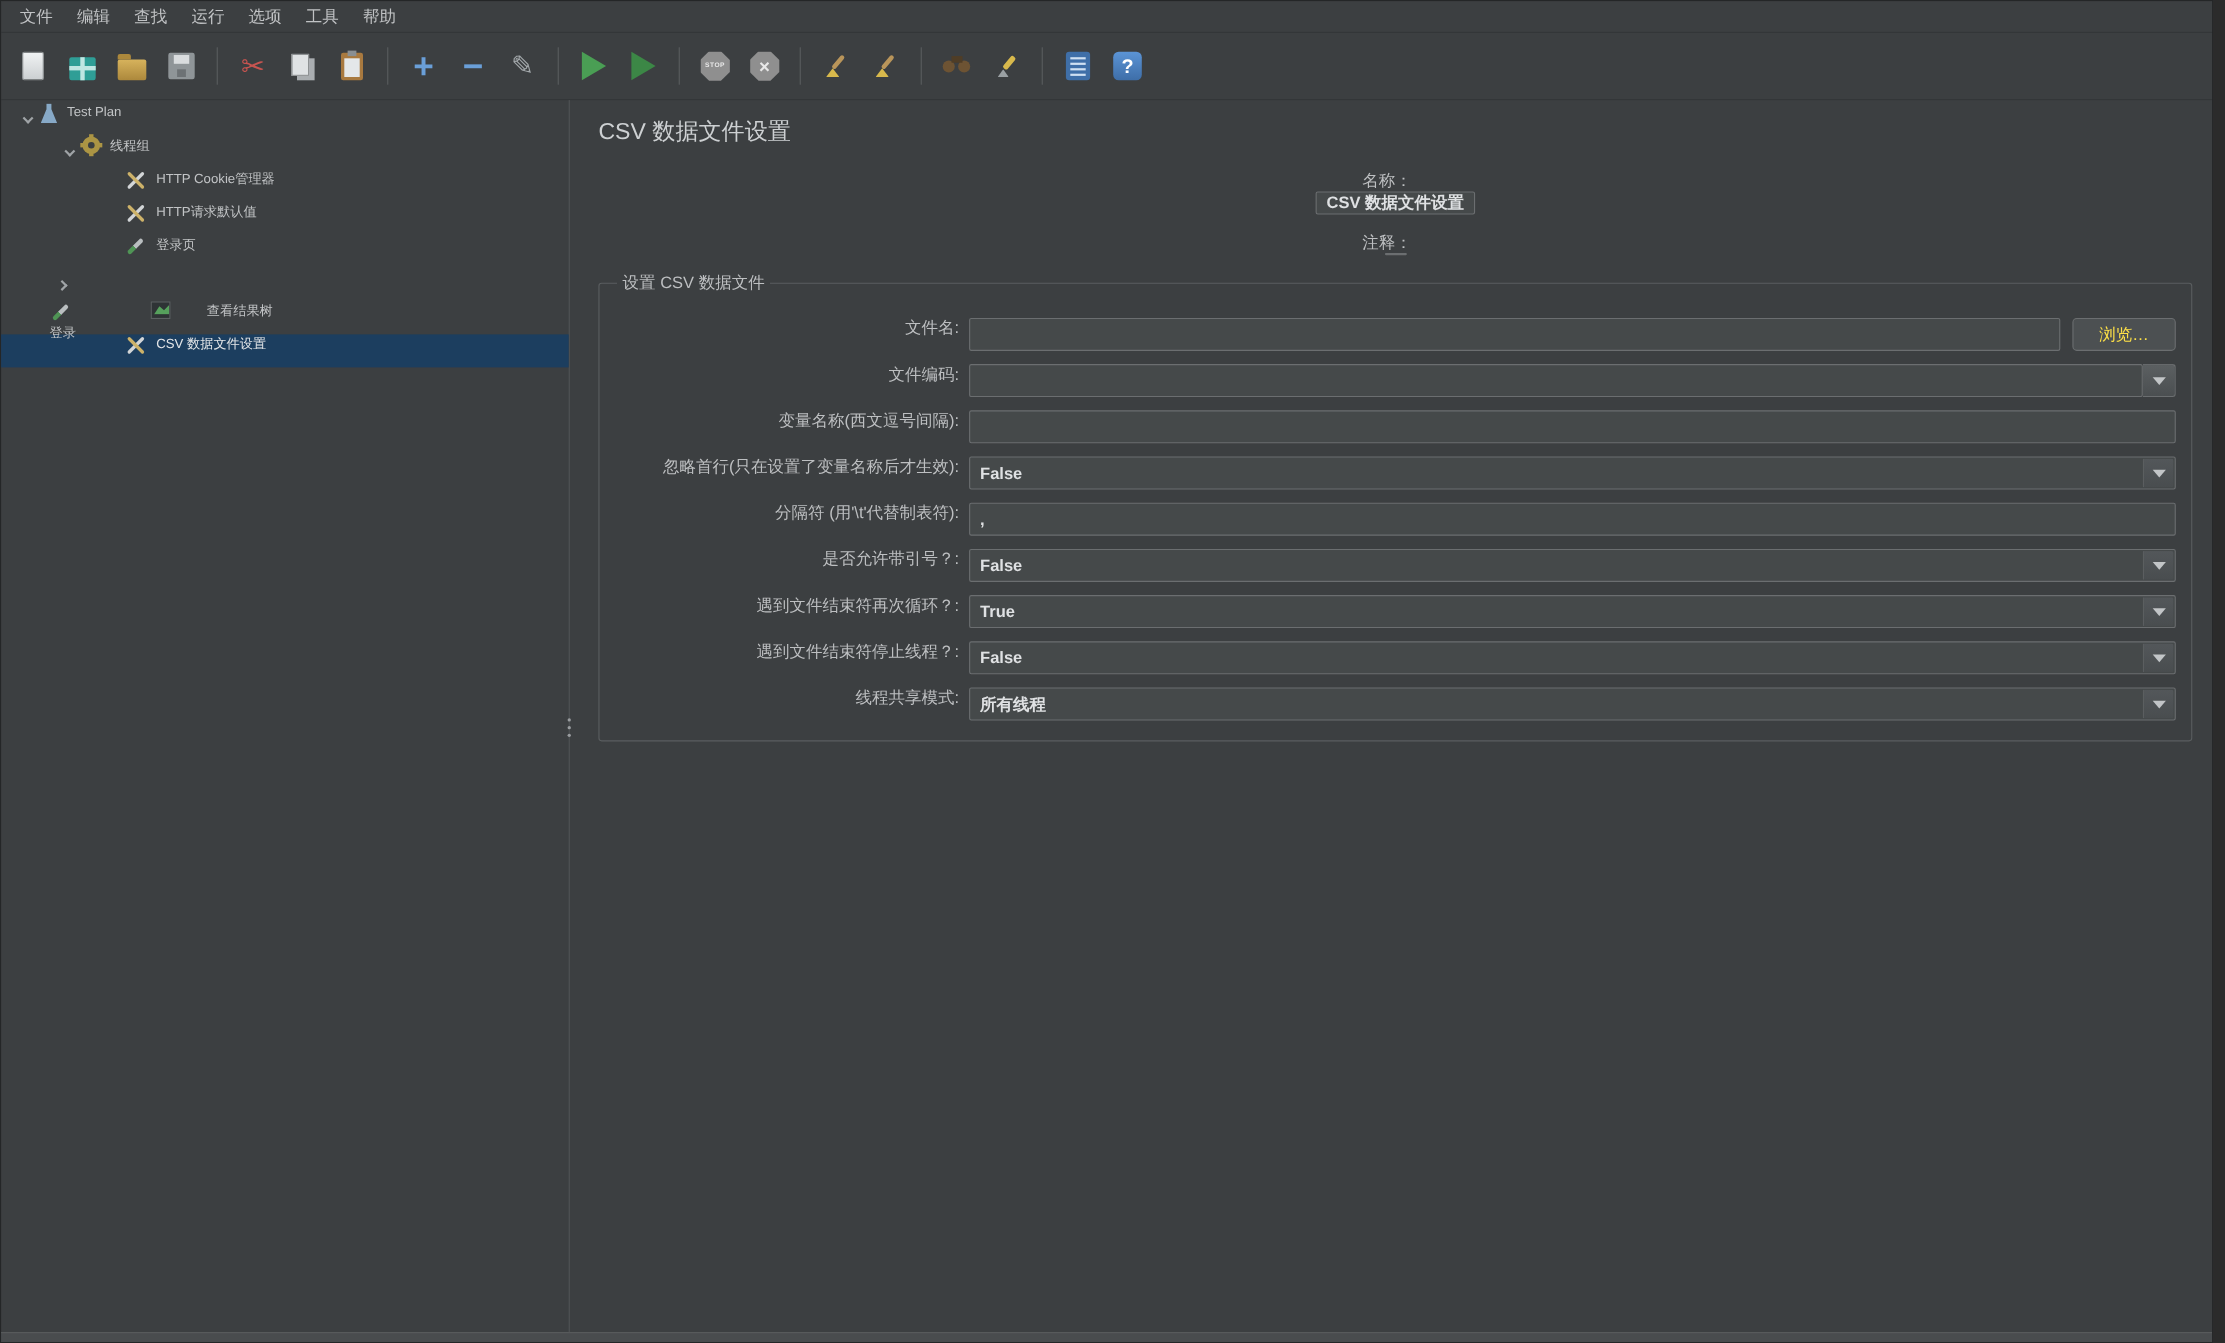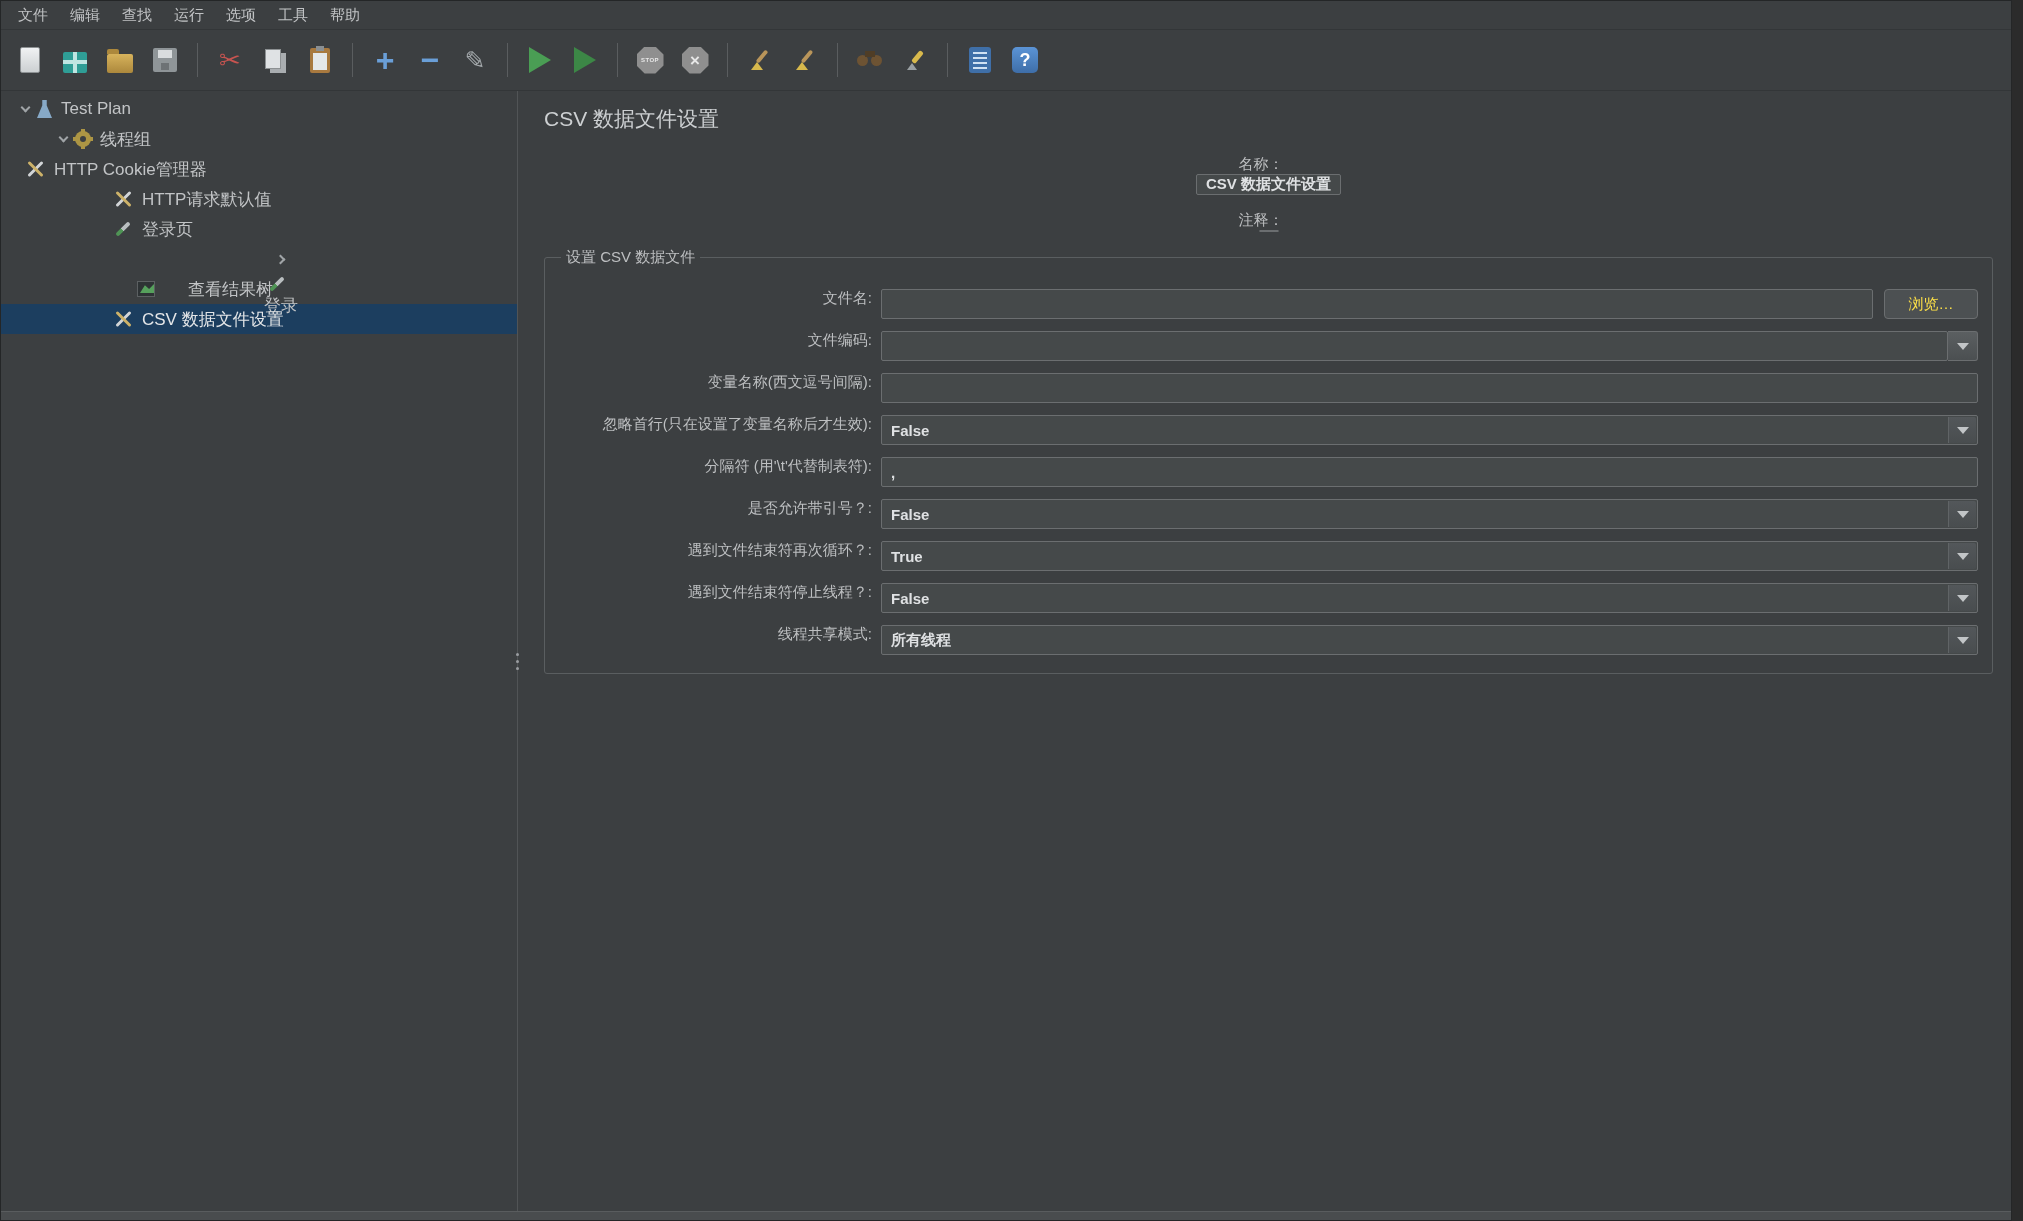--- a/index.html
+++ b/index.html
@@ -75,21 +75,21 @@
              background:#cfe0f2; box-shadow:0 5px 0 #cfe0f2,0 10px 0 #cfe0f2,0 15px 0 #cfe0f2; }
   .ic-help { width:26px; height:26px; background:linear-gradient(#5b94d6,#3e6ea8); border-radius:5px;
              color:#fff; font-weight:bold; font-size:18px; display:flex; align-items:center; justify-content:center; }
 
   
   .content { flex:1; display:flex; min-height:0; }
   .tree-panel { width:517px; flex:none; border-right:1px solid #515456; position:relative; padding-top:3px; }
   .main-panel { flex:1; min-width:0; padding:14px 18px 0 26px; }
 
   
-  .tree-row { height:30px; display:flex; align-items:center; font-size:17px; color:#c2c4c6; cursor:default; }
+  .tree-row { height:30px; display:flex; font-size:12px; color:#c2c4c6; cursor:default; }
   .tree-row.selected { background:#1c3e5f; color:#e4e6e8; }
   .chev { width:24px; height:30px; flex:none; display:flex; align-items:center; justify-content:center; }
   .chev-mark { width:7px; height:7px; border-right:2px solid #a0a4a7; border-bottom:2px solid #a0a4a7; display:block; }
   .chev-mark.expanded { transform:rotate(45deg); margin-top:-3px; }
   .chev-mark.collapsed { transform:rotate(-45deg); margin-left:-1px; }
   .tricon { width:20px; height:20px; flex:none; margin-right:9px; position:relative;
             display:flex; align-items:center; justify-content:center; }
   .ic-test-plan { width:15px; height:18px; background:#87a9c7;
             clip-path:polygon(35% 0,65% 0,65% 30%,100% 100%,0 100%,35% 30%); }
   .ic-thread-group { width:16px; height:16px; border-radius:50%; background:#ac9544; position:relative; }
@@ -237,21 +237,21 @@
             <span class="tricon ic-test-plan"></span>
             <span class="tree-label">Test Plan</span>
           </div>
           <div class="tree-row" style="padding-left: 50px;">
             <span class="chev">
               <span class="chev-mark expanded"></span>
             </span>
             <span class="tricon ic-thread-group"></span>
             <span class="tree-label">线程组</span>
           </div>
-          <div class="tree-row" style="">
+          <div class="tree-row" style="padding-left: 88px;">
             <span class="chev"></span>
             <span class="tricon ic-config-element"></span>
             <span class="tree-label">HTTP Cookie管理器</span>
           </div>
           <div class="tree-row" style="padding-left: 88px;">
             <span class="chev"></span>
             <span class="tricon ic-config-element"></span>
             <span class="tree-label">HTTP请求默认值</span>
           </div>
           <div class="tree-row" style="padding-left: 88px;">

